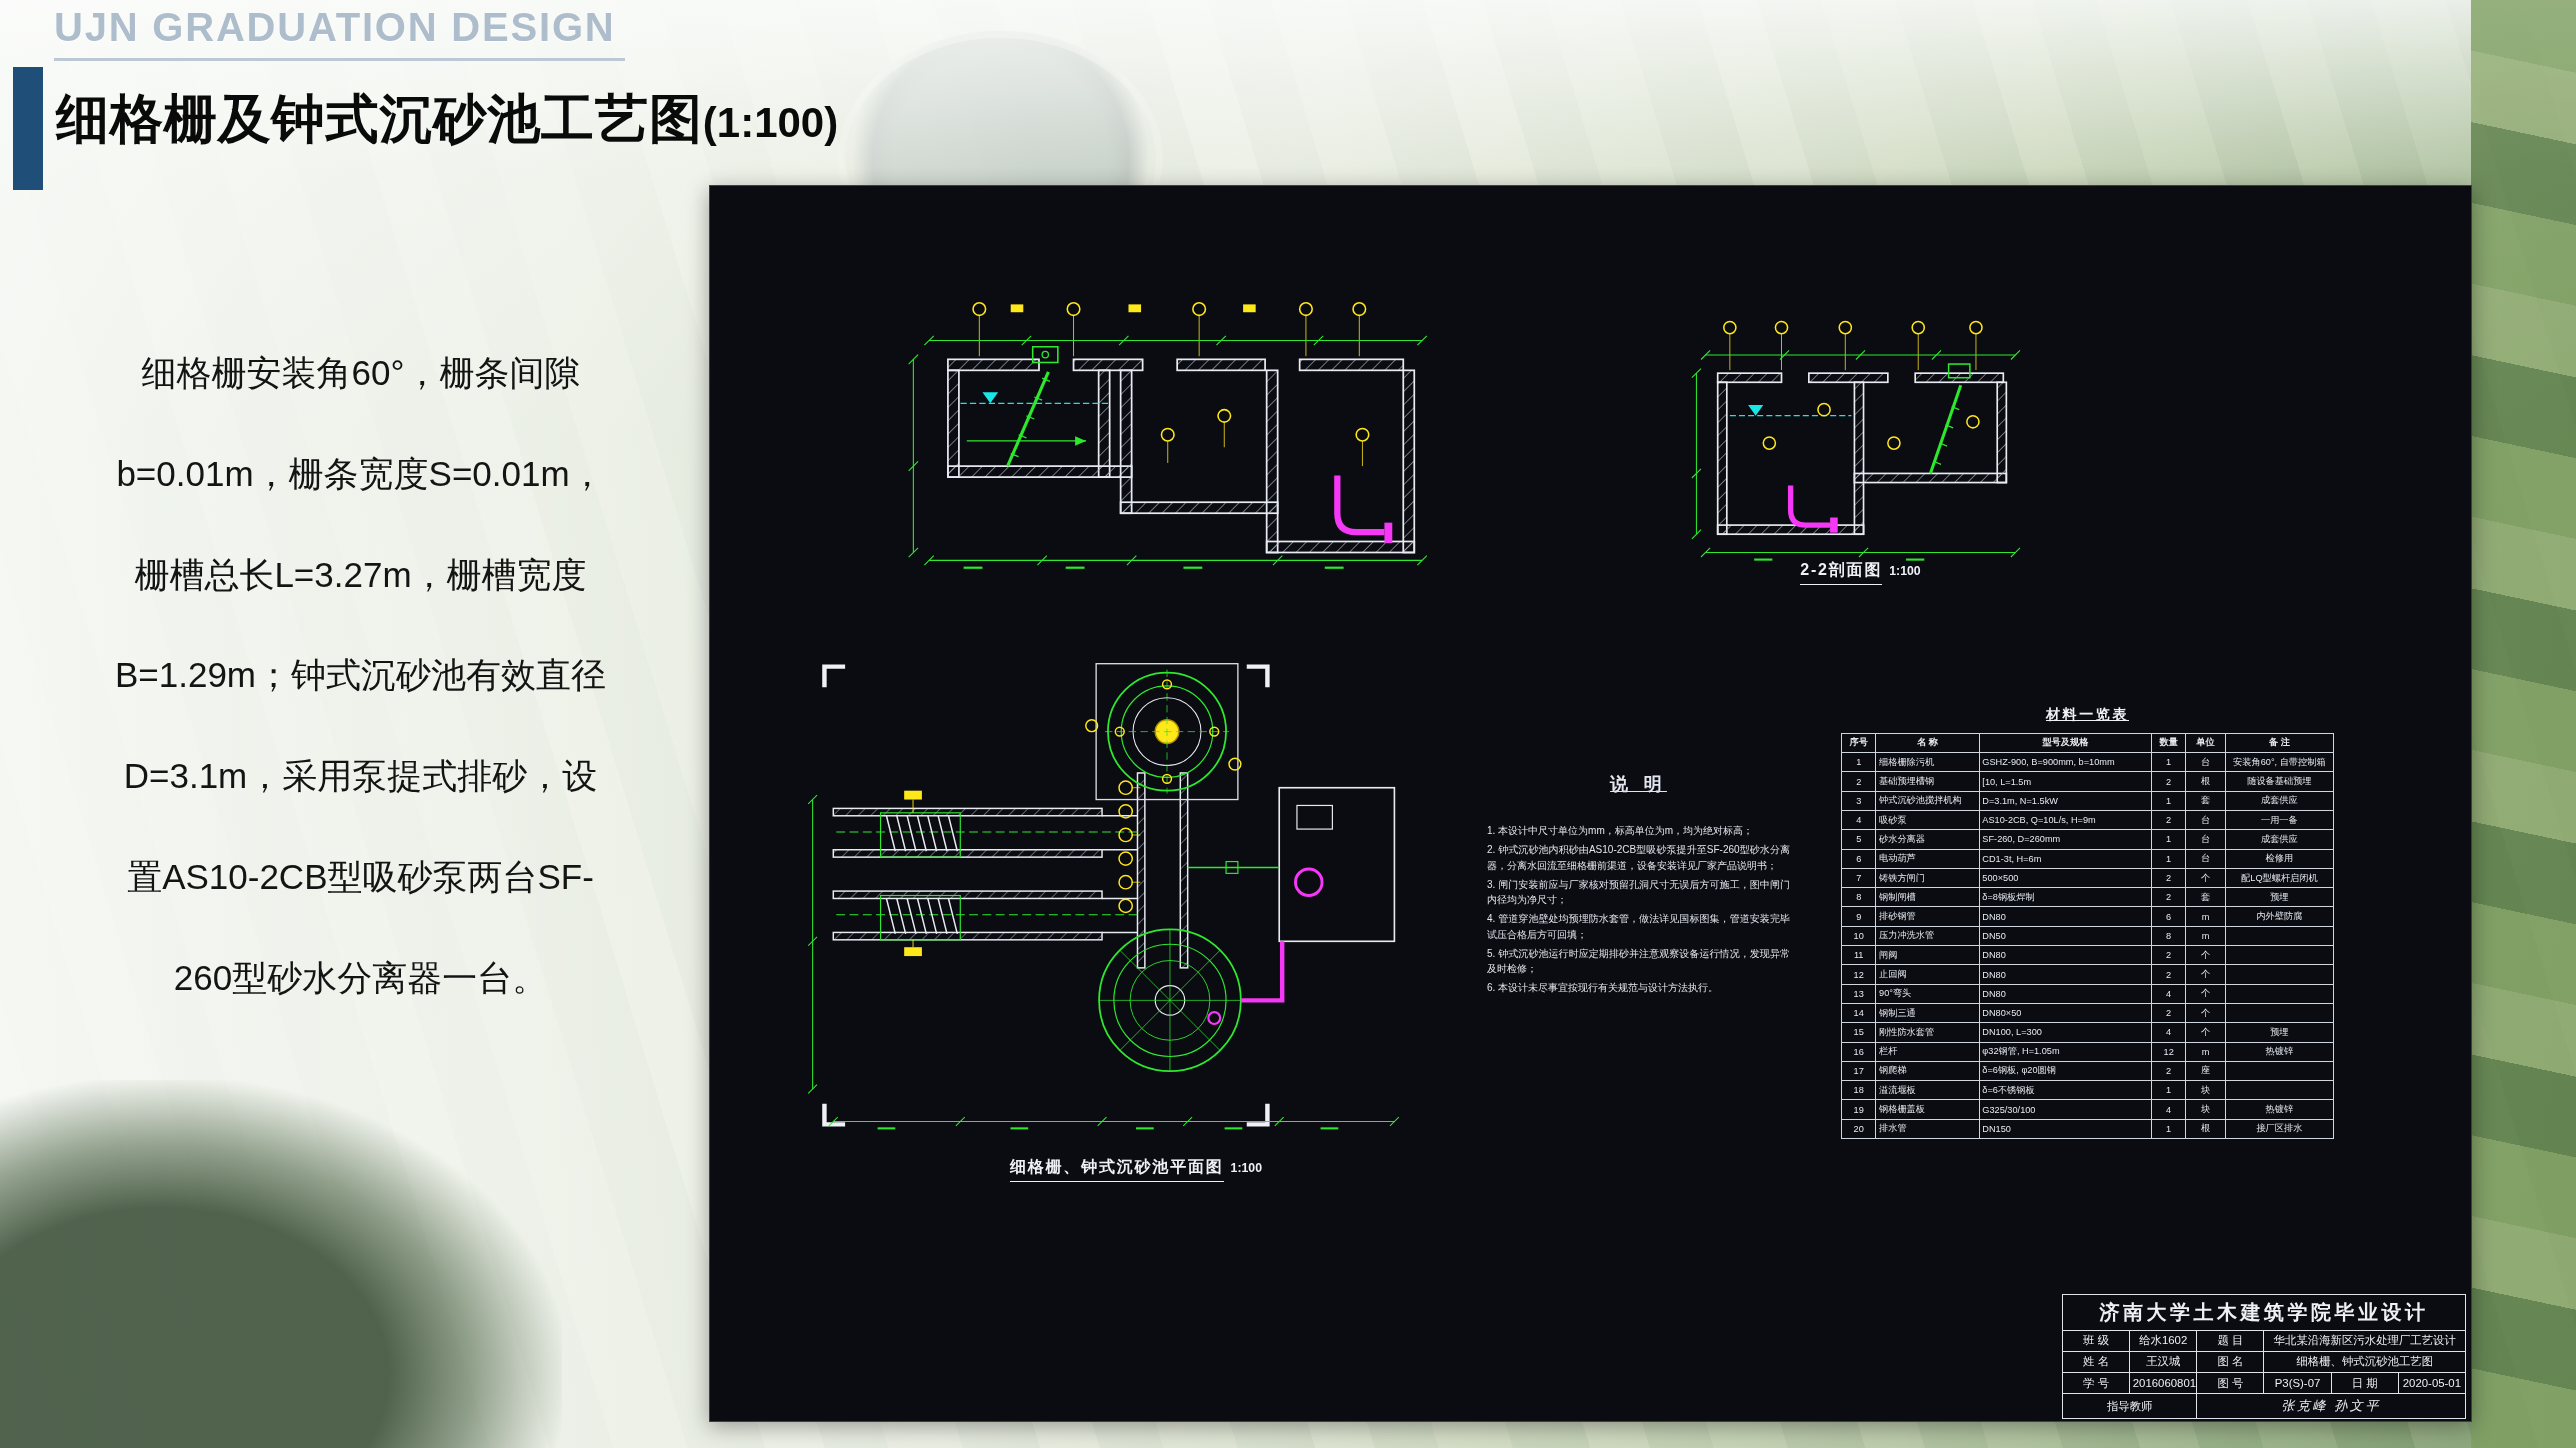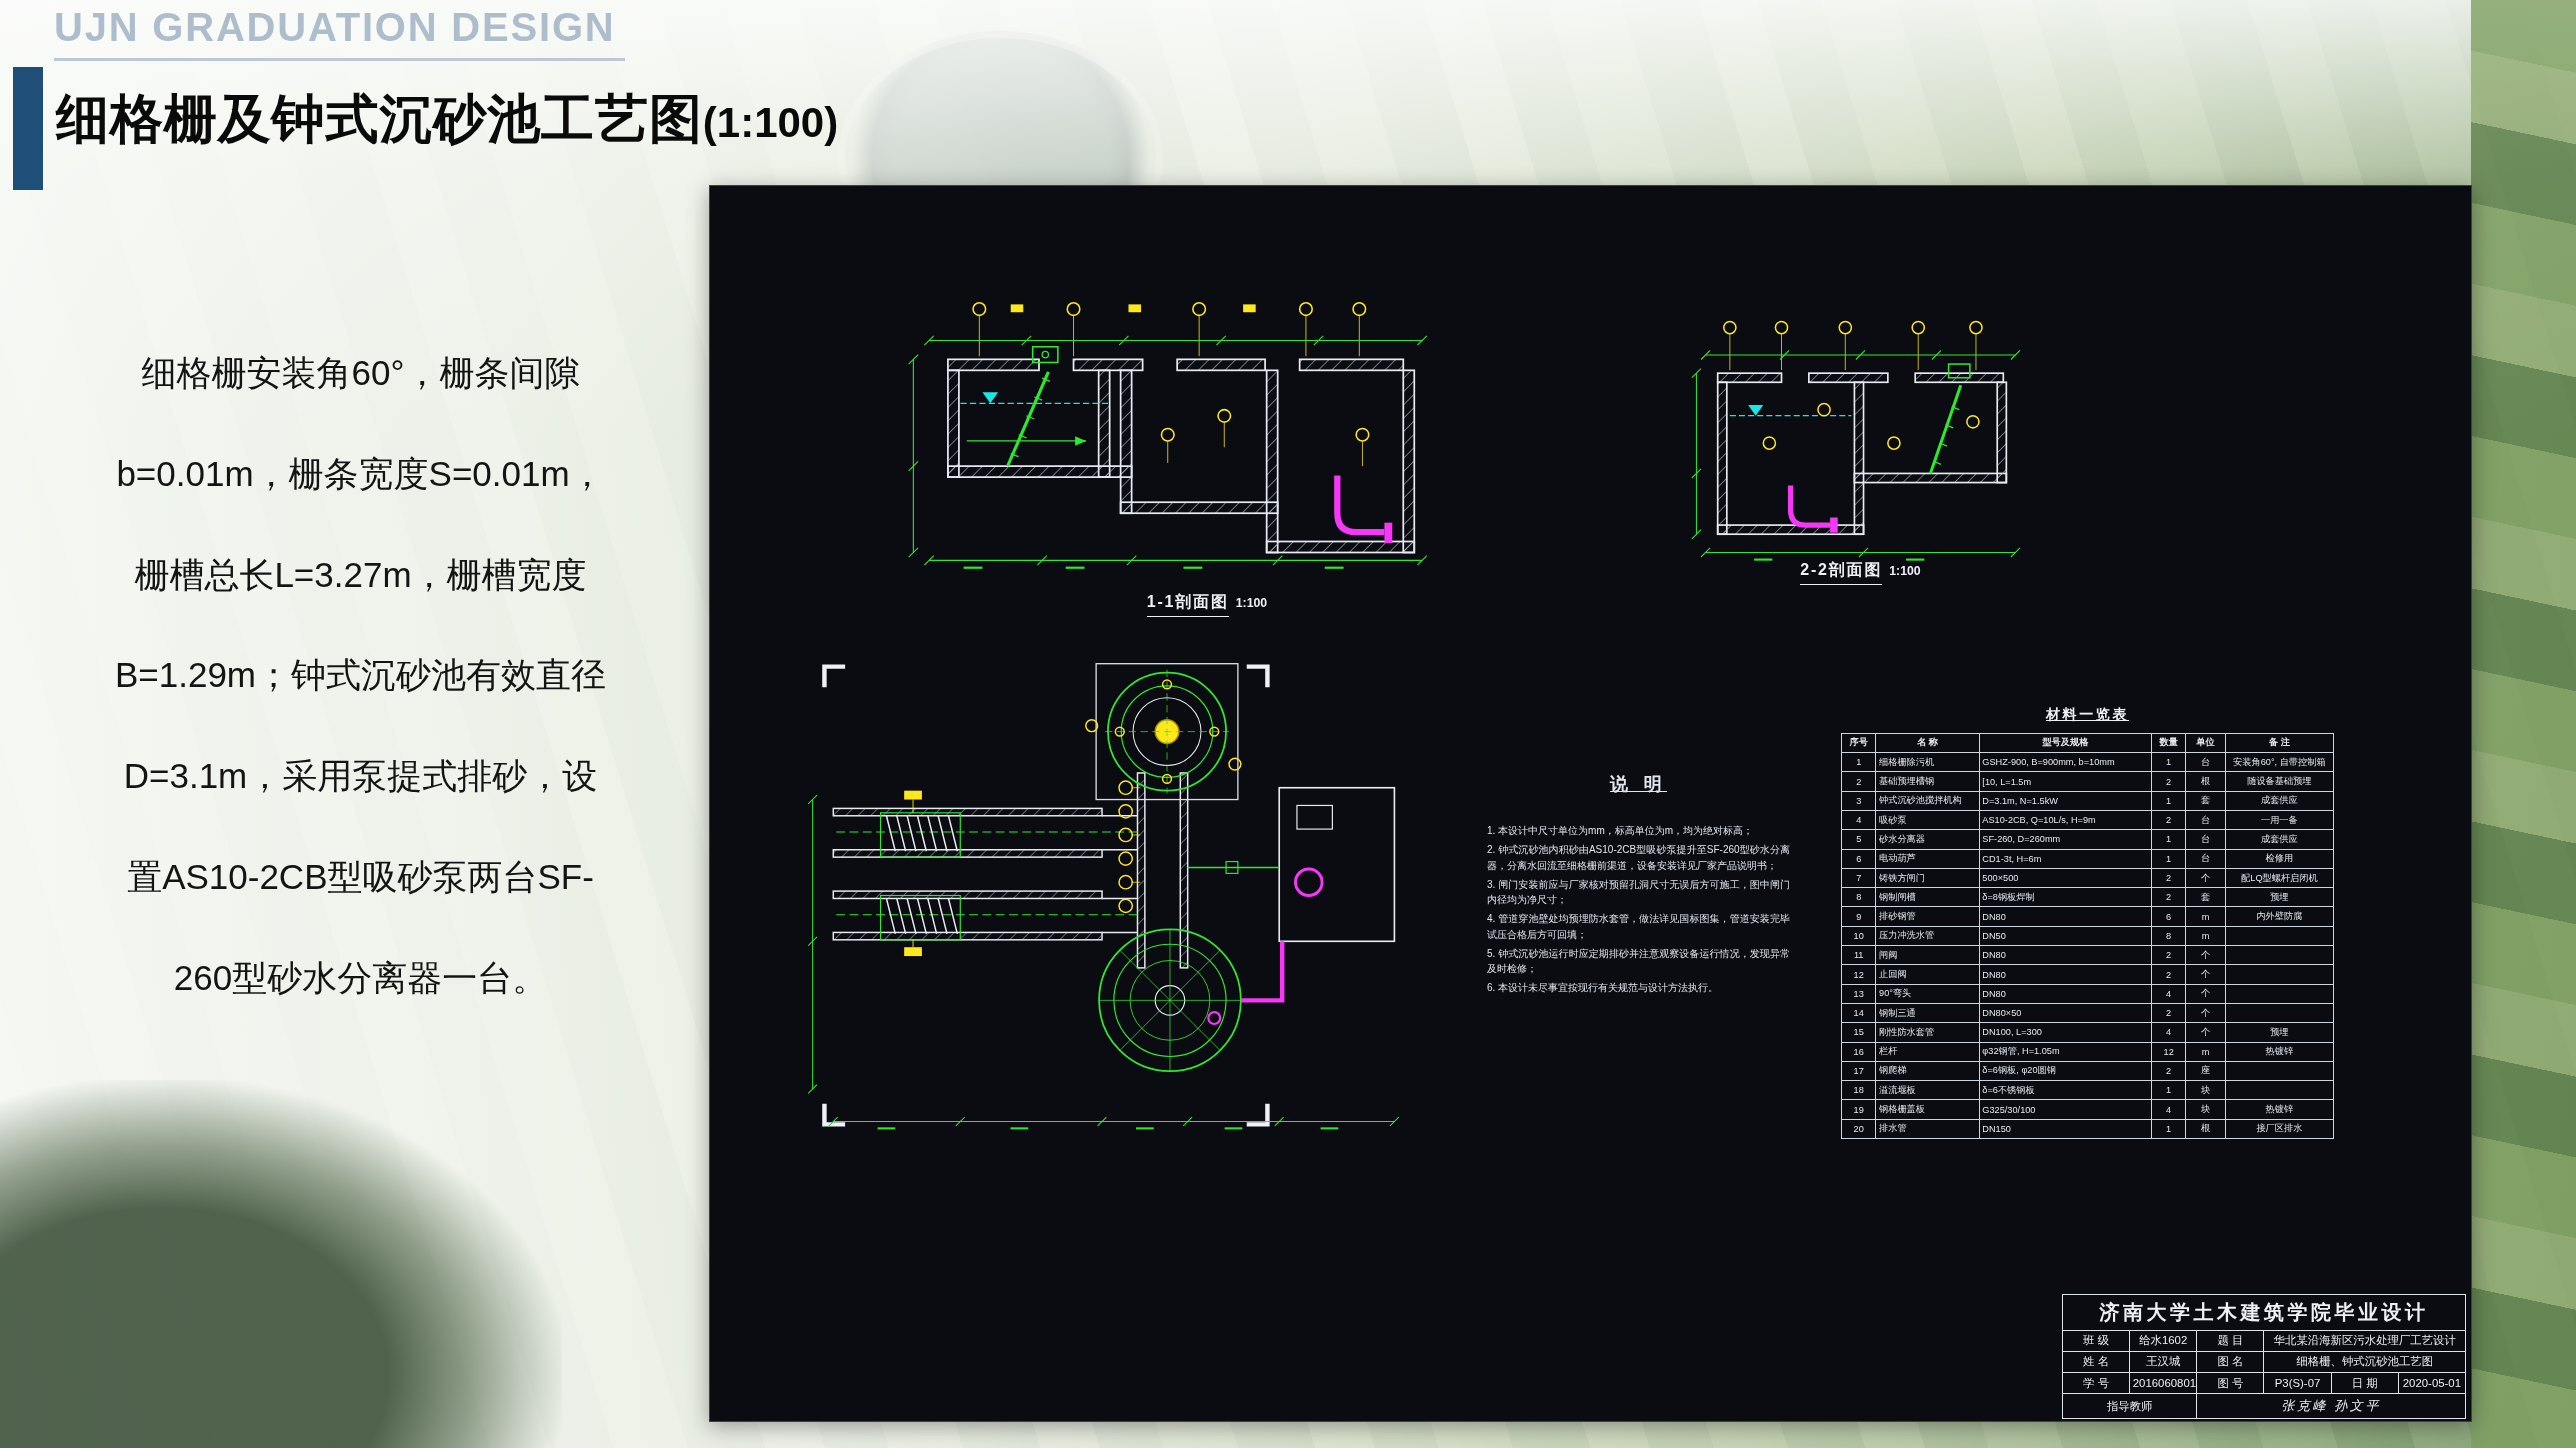--- a/index.html
+++ b/index.html
@@ -189,23 +189,20 @@
           <path d="M55,175 l6,-6 M127,175 l6,-6 M184,175 l6,-6 M277,175 l6,-6 M369,175 l6,-6"></path>
           <line x1="48" y1="44" x2="48" y2="167"></line>
           <path d="M45,47 l6,-6 M45,115 l6,-6 M45,170 l6,-6"></path>
           <rect x="80" y="176" width="12" height="1.4" fill="#2ee82e" stroke="none"></rect>
           <rect x="145" y="176" width="12" height="1.4" fill="#2ee82e" stroke="none"></rect>
           <rect x="220" y="176" width="12" height="1.4" fill="#2ee82e" stroke="none"></rect>
           <rect x="310" y="176" width="12" height="1.4" fill="#2ee82e" stroke="none"></rect>
         </g>
       </svg>
     </div>
-    <div class="cad-label-wrap" style="left:128px; top:406px; width:738px;">
-      <span class="cad-label">1-1剖面图</span><span class="cad-label-scale">1:100</span>
-    </div>
 
     <div class="abs" style="left:953px; top:121px; width:395px; height:263px;">
       <svg class="cad-svg" viewBox="0 0 260 170">
         <defs>
           <pattern id="hw2" width="6" height="6" patternUnits="userSpaceOnUse" patternTransform="rotate(45)">
             <line x1="0" y1="0" x2="0" y2="6" stroke="#aab3c2" stroke-width="0.8"></line>
           </pattern>
         </defs>
         <g stroke="#ffe81a" fill="none" stroke-width="1">
           <circle cx="44" cy="12" r="4"></circle>
@@ -378,20 +375,23 @@
           <path d="M27,325 l6,-6 M113,325 l6,-6 M209,325 l6,-6 M267,325 l6,-6 M329,325 l6,-6 M407,325 l6,-6"></path>
           <line x1="16" y1="104" x2="16" y2="300"></line>
           <path d="M13,107 l6,-6 M13,203 l6,-6 M13,303 l6,-6"></path>
           <rect x="60" y="326" width="12" height="1.4" fill="#2ee82e" stroke="none"></rect>
           <rect x="150" y="326" width="12" height="1.4" fill="#2ee82e" stroke="none"></rect>
           <rect x="235" y="326" width="12" height="1.4" fill="#2ee82e" stroke="none"></rect>
           <rect x="295" y="326" width="12" height="1.4" fill="#2ee82e" stroke="none"></rect>
           <rect x="360" y="326" width="12" height="1.4" fill="#2ee82e" stroke="none"></rect>
         </g>
       </svg>
+    </div>
+    <div class="cad-label-wrap" style="left:79px; top:971px; width:694px;">
+      <span class="cad-label">细格栅、钟式沉砂池平面图</span><span class="cad-label-scale">1:100</span>
     </div>
 
     <div class="notes">
       <div class="notes-title">说 明</div>
       <ol>
           <li>1. 本设计中尺寸单位为mm，标高单位为m，均为绝对标高；</li>
           <li>2. 钟式沉砂池内积砂由AS10-2CB型吸砂泵提升至SF-260型砂水分离器，分离水回流至细格栅前渠道，设备安装详见厂家产品说明书；</li>
           <li>3. 闸门安装前应与厂家核对预留孔洞尺寸无误后方可施工，图中闸门内径均为净尺寸；</li>
           <li>4. 管道穿池壁处均预埋防水套管，做法详见国标图集，管道安装完毕试压合格后方可回填；</li>
           <li>5. 钟式沉砂池运行时应定期排砂并注意观察设备运行情况，发现异常及时检修；</li>

